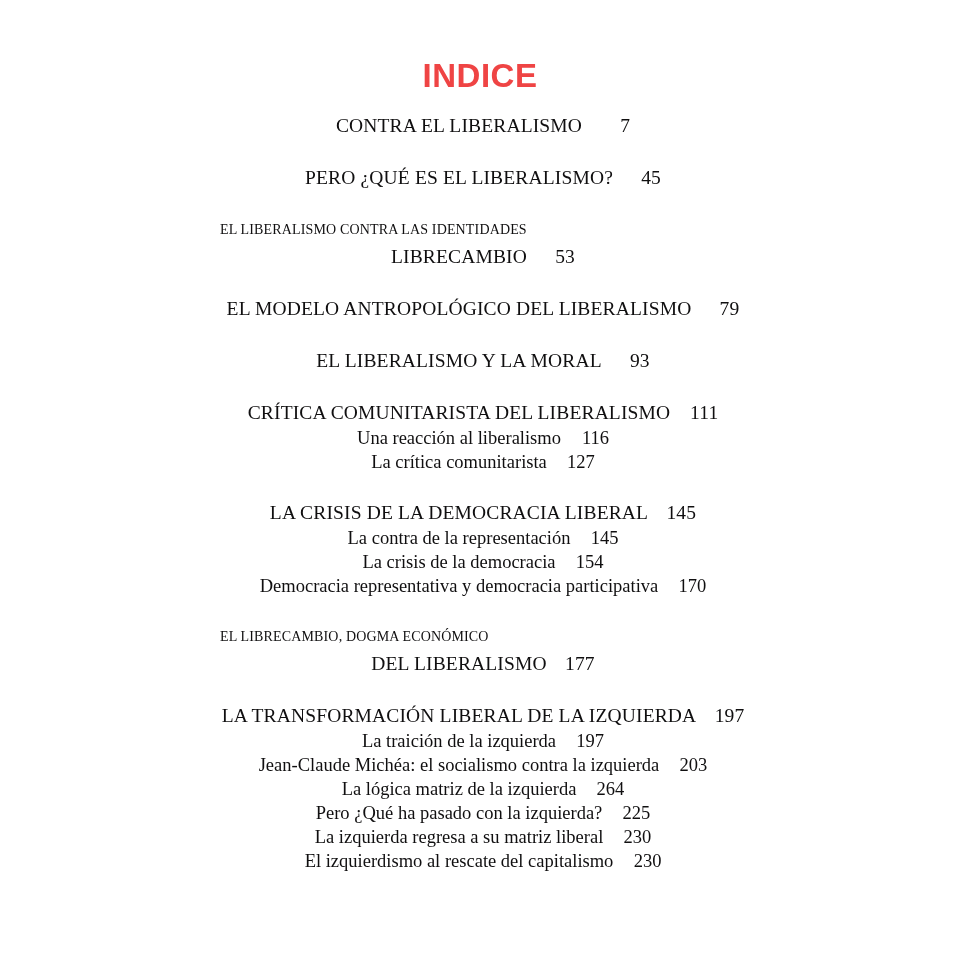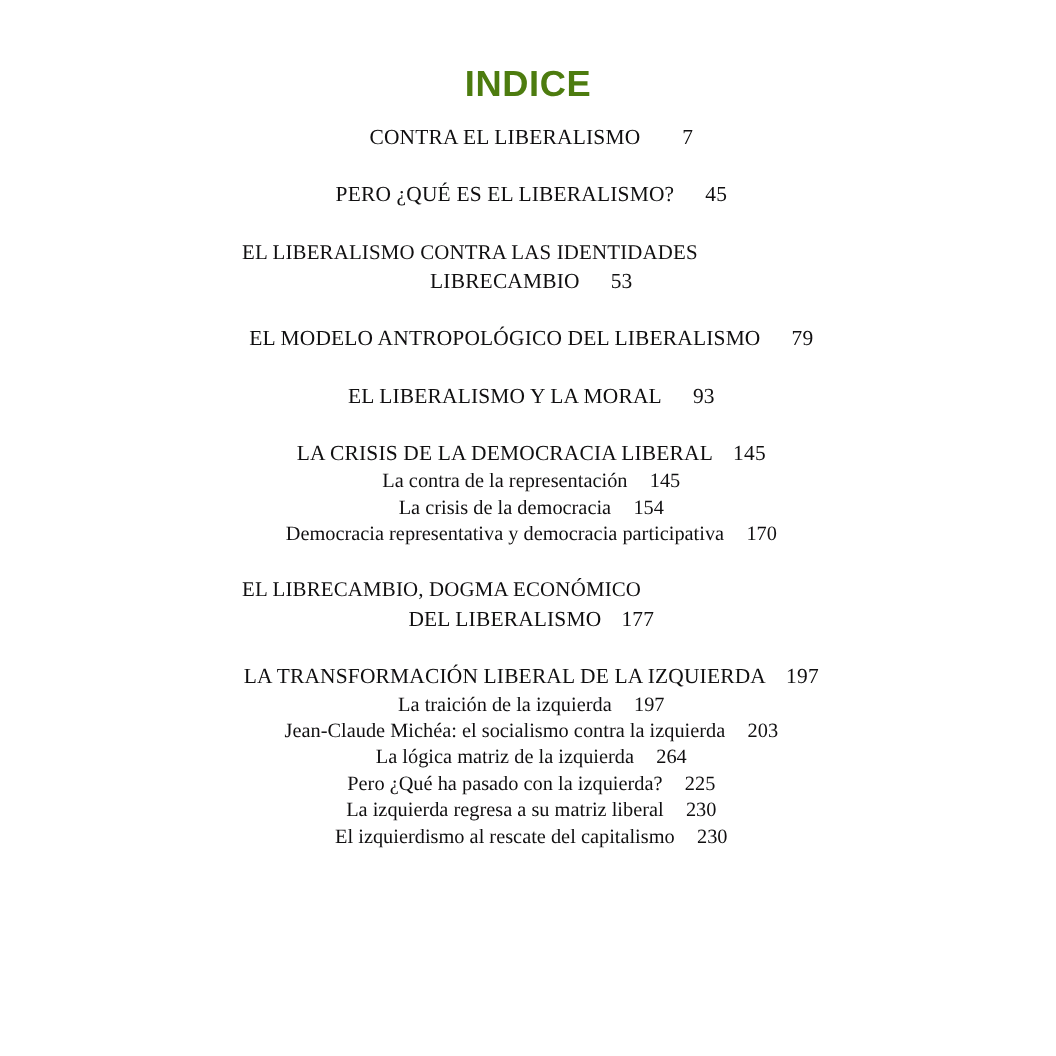--- a/index.html
+++ b/index.html
@@ -23,21 +23,21 @@
   .toc-title {
     position: absolute;
     top: 57px;
     left: 0;
     width: 960px;
     text-align: center;
     font-family: "Liberation Sans", sans-serif;
     font-weight: bold;
     font-size: 33px;
     letter-spacing: 0.5px;
-    color: #4d7c0f;
+    color: #ef4444;
   }
   .toc-body {
     position: absolute;
     top: 112px;
     left: 220px;
     width: 526px;
   }
   .group {
     margin-bottom: 25px;
   }
@@ -61,21 +61,21 @@
     margin-left: 14px;
   }
   
   .chapter .row-label,
   .chapter .row-page {
     font-size: 19.5px;
     line-height: 27px;
     letter-spacing: 0.15px;
   }
   .chapter .cont-line {
-    font-size: 19px;
+    font-size: 14px;
     line-height: 27px;
     letter-spacing: 0.15px;
   }
   
   .sub .row-label,
   .sub .row-page {
     font-size: 18.5px;
     line-height: 24px;
   }
 </style>
@@ -109,20 +109,34 @@
       <div class="group">
         <div class="row chapter">
           <span class="row-label">EL MODELO ANTROPOLÓGICO DEL LIBERALISMO</span>
           <span class="row-page">79</span>
         </div>
       </div>
       <div class="group">
         <div class="row chapter">
           <span class="row-label">EL LIBERALISMO Y LA MORAL</span>
           <span class="row-page">93</span>
+        </div>
+      </div>
+      <div class="group">
+        <div class="row chapter">
+          <span class="row-label">CRÍTICA COMUNITARISTA DEL LIBERALISMO</span>
+          <span class="row-page">111</span>
+        </div>
+        <div class="row sub">
+          <span class="row-label">Una reacción al liberalismo</span>
+          <span class="row-page">116</span>
+        </div>
+        <div class="row sub">
+          <span class="row-label">La crítica comunitarista</span>
+          <span class="row-page">127</span>
         </div>
       </div>
       <div class="group">
         <div class="row chapter">
           <span class="row-label">LA CRISIS DE LA DEMOCRACIA LIBERAL</span>
           <span class="row-page">145</span>
         </div>
         <div class="row sub">
           <span class="row-label">La contra de la representación</span>
           <span class="row-page">145</span>

